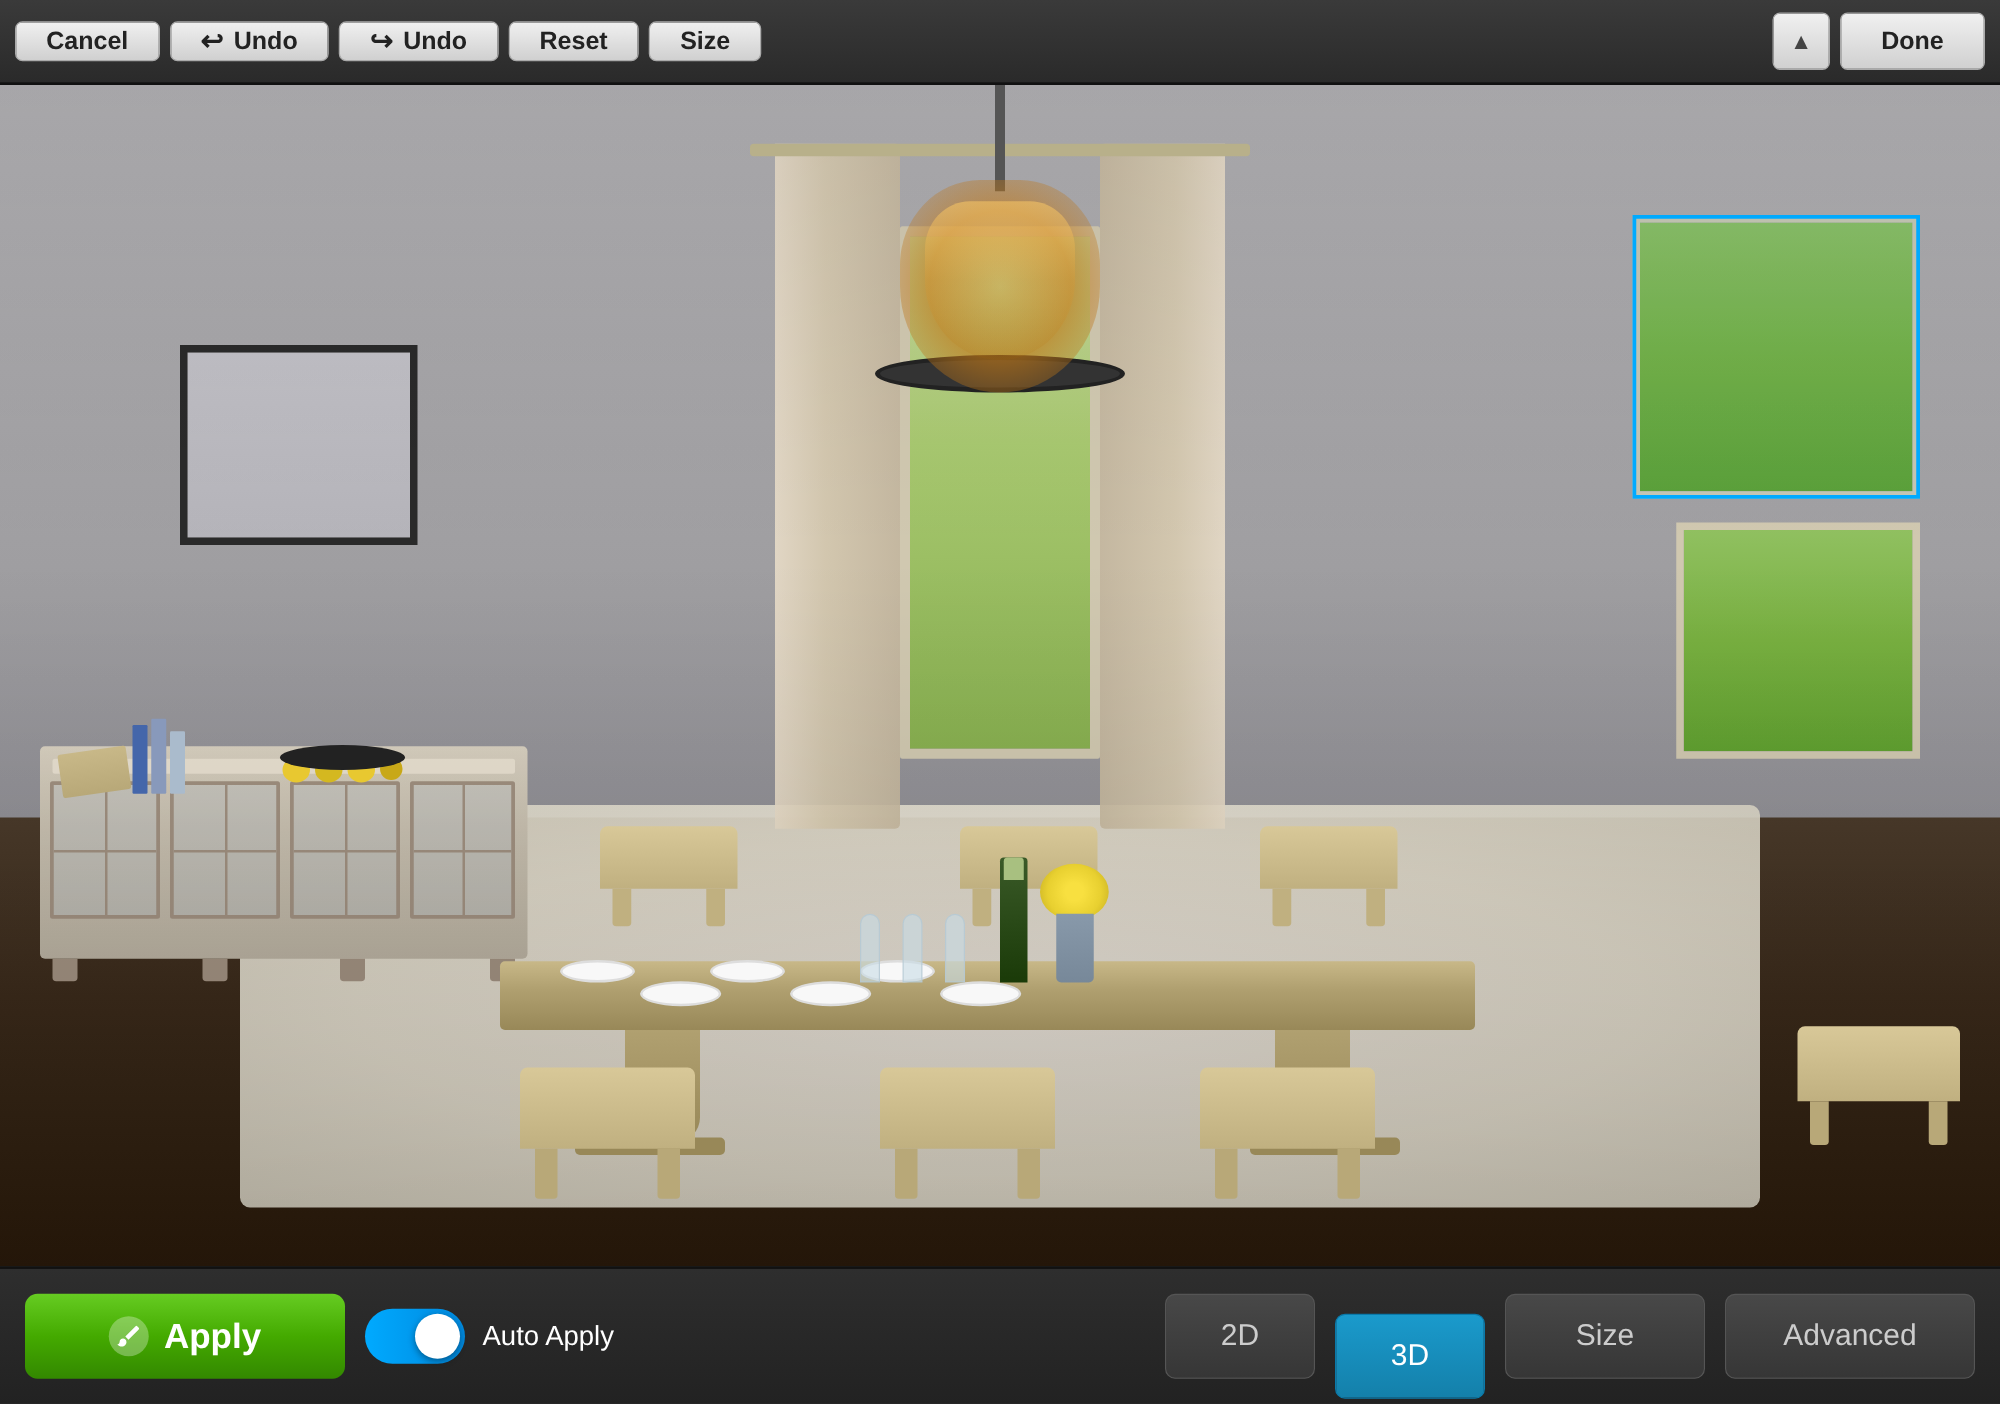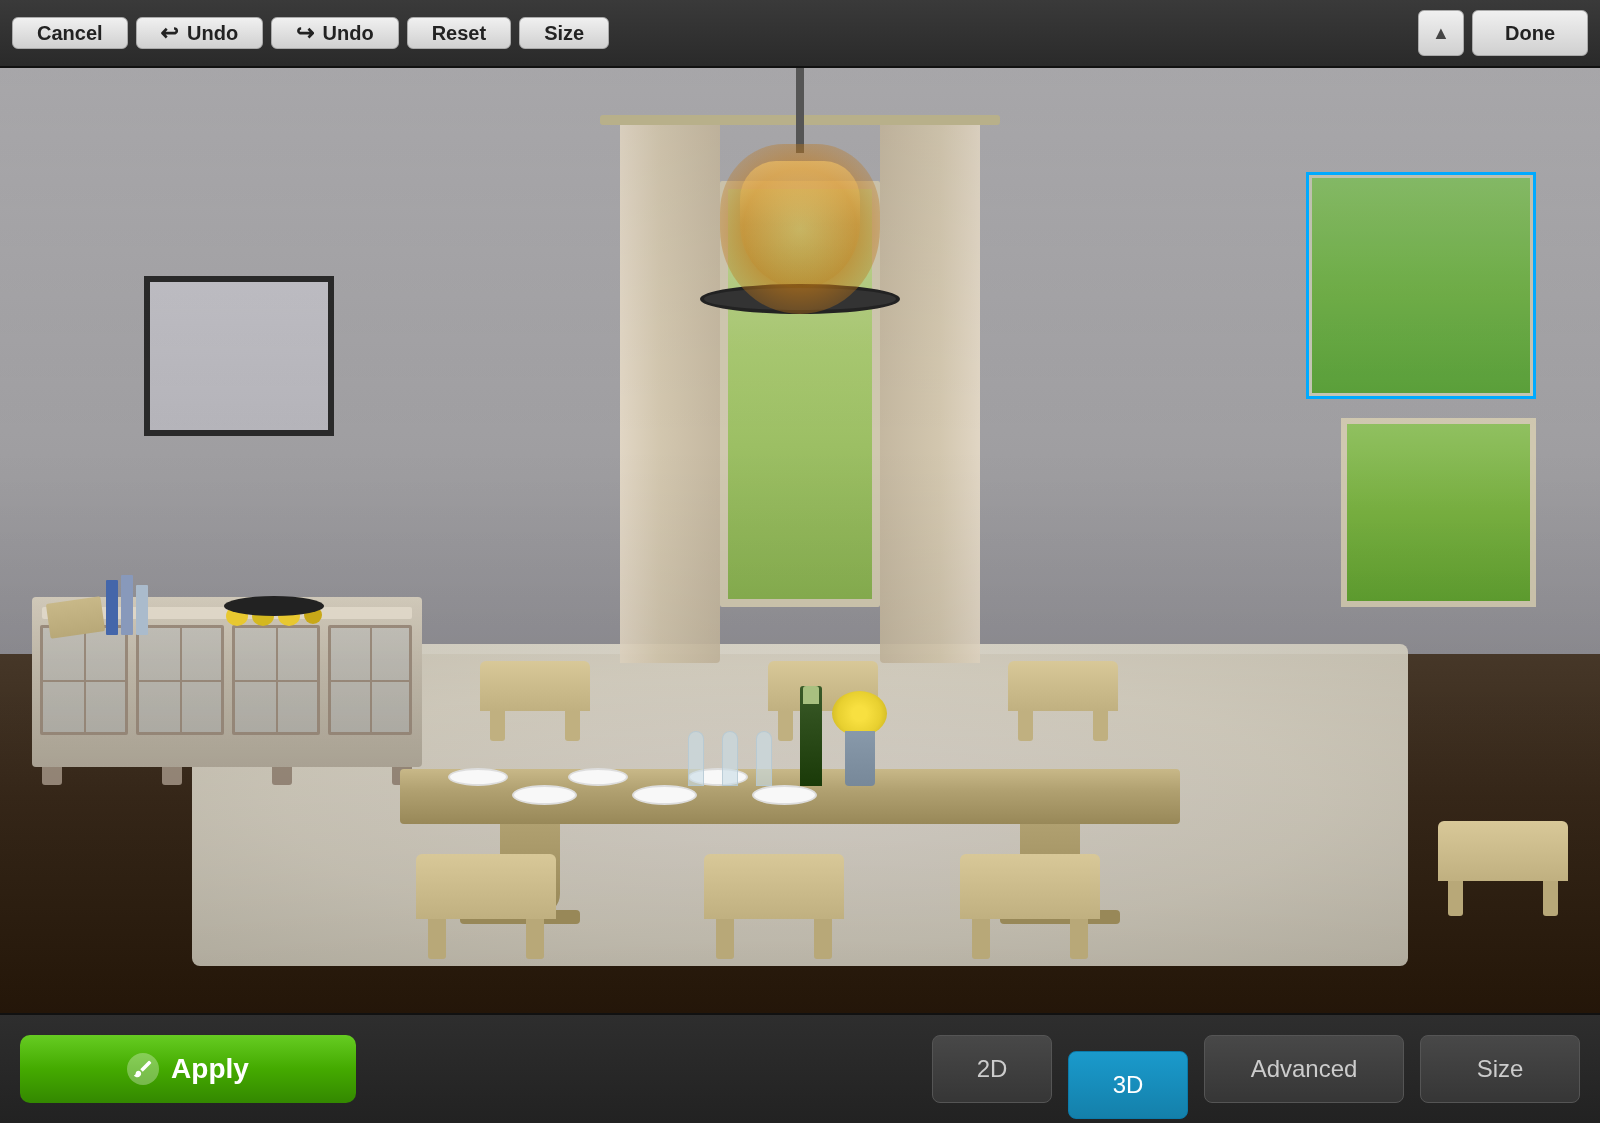--- a/index.html
+++ b/index.html
@@ -245,21 +245,21 @@
       display: flex;
       align-items: center;
       padding: 0 20px;
       gap: 16px;
       z-index: 100;
     }
 
     
     .apply-btn {
       height: 68px;
-      width: 336px;
+      width: 256px;
       background: linear-gradient(180deg, #66cc22 0%, #44aa00 50%, #338800 100%);
       border: none;
       border-radius: 10px;
       font-size: 28px;
       font-weight: bold;
       color: white;
       cursor: pointer;
       display: flex;
       align-items: center;
       justify-content: center;
@@ -561,32 +561,38 @@
 
   <button class="apply-btn">
     <div class="apply-icon">
       <svg width="22" height="22" viewBox="0 0 24 24" fill="white">
         <path d="M7 14c-1.66 0-3 1.34-3 3 0 1.31-1.16 2-2 2 .92 1.22 2.49 2 4 2 2.21 0 4-1.79 4-4 0-1.66-1.34-3-3-3zm13.71-9.37l-1.34-1.34a1 1 0 0 0-1.41 0L9 12.25 11.75 15l8.96-8.96a1 1 0 0 0 0-1.41z"></path>
       </svg>
     </div>
     <span>Apply</span>
   </button>
 
+  <div class="auto-apply-section">
+    <div class="toggle-switch">
+      <div class="toggle-knob"></div>
+    </div>
+    <span class="auto-apply-label">Auto Apply</span>
+  </div>
 
   <div class="bottom-spacer"></div>
 
   <button class="view-btn">
     <span>2D</span>
   </button>
 
   <button class="view-btn active">
     <span>3D</span>
   </button>
 
+  <button class="view-btn-large">
+    <span>Size</span>
+  </button>
+
   <button class="view-btn-large advanced">
     <span>Advanced</span>
   </button>
 
-  <button class="view-btn-large">
-    <span>Size</span>
-  </button>
-
 </div>
 
 </body></html>

